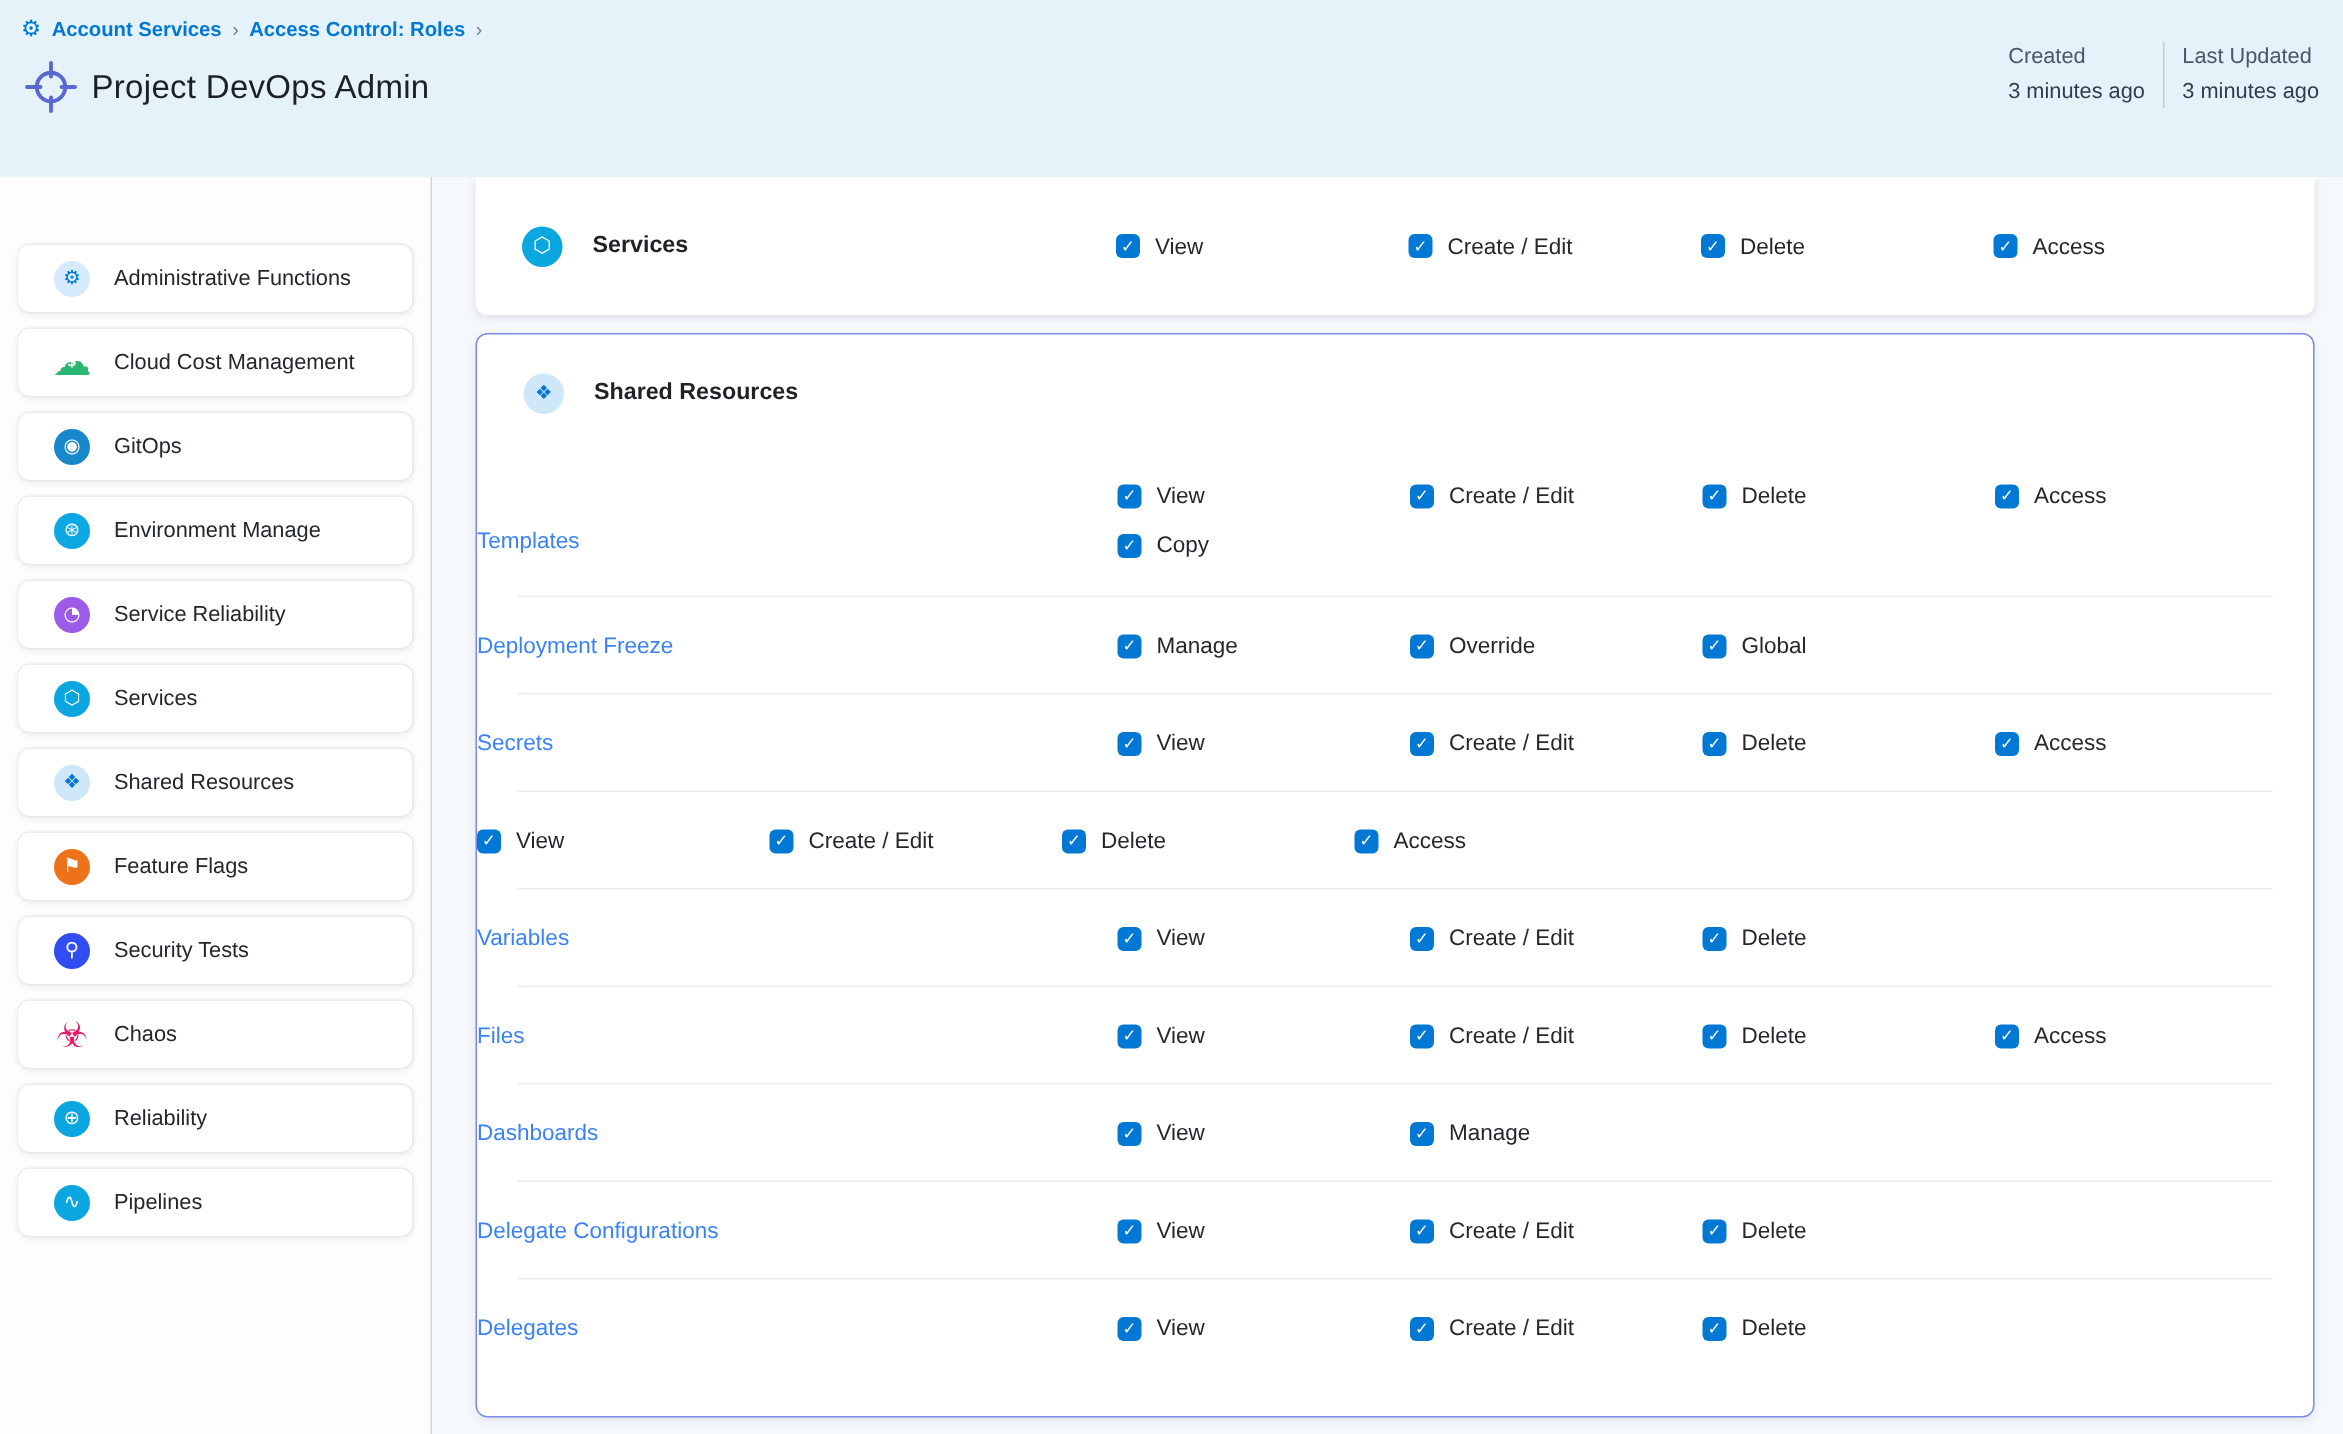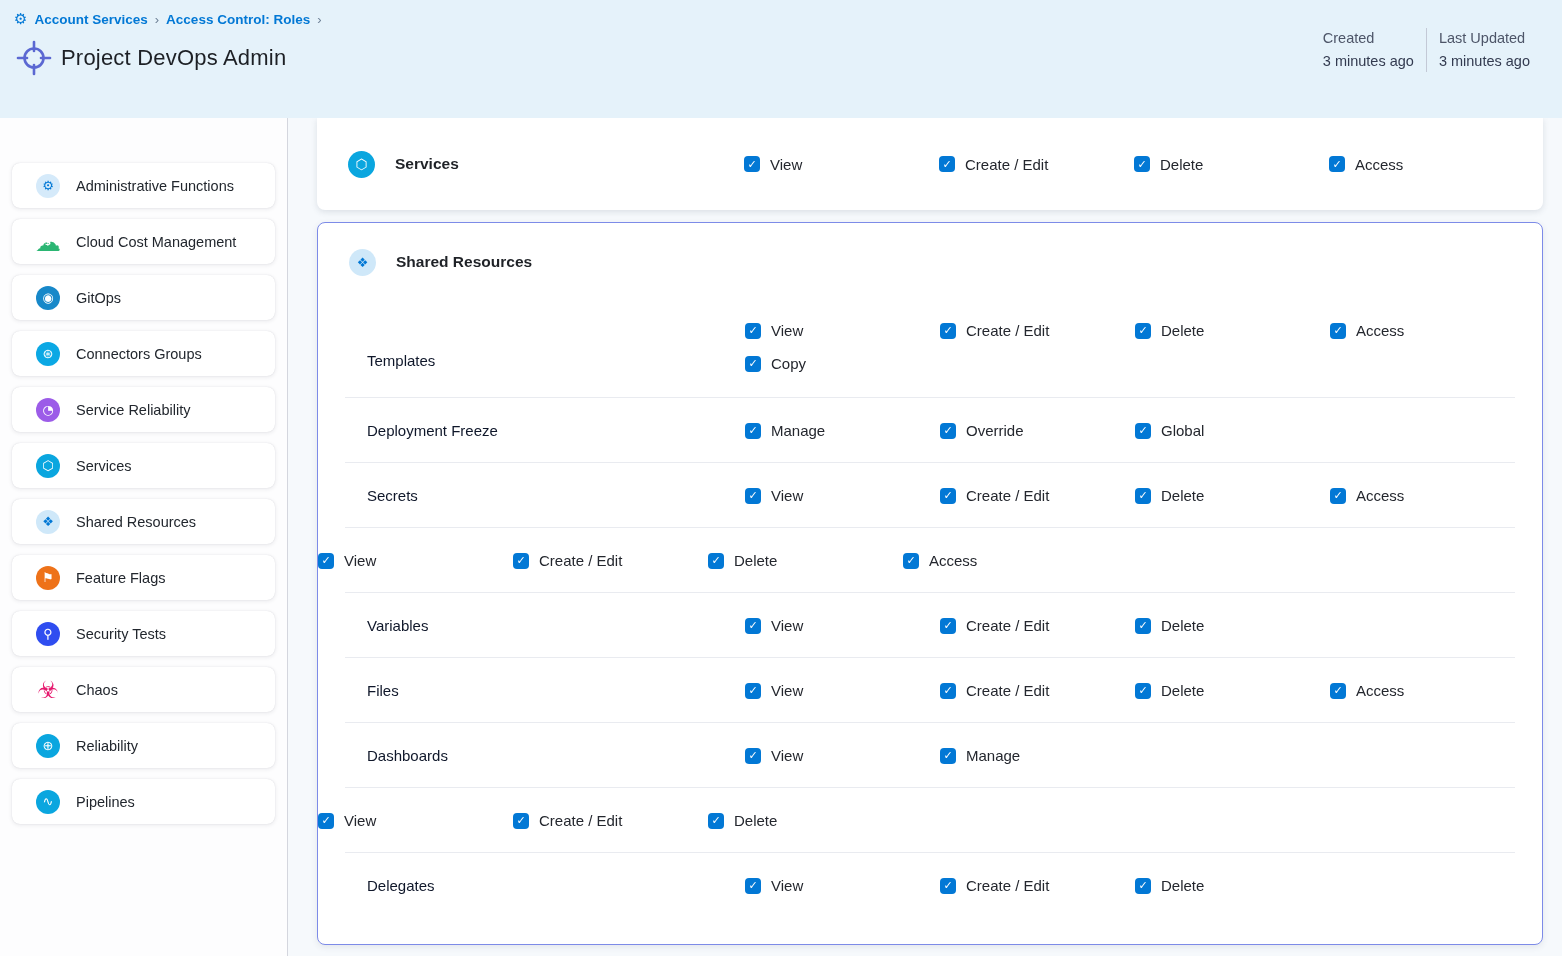--- a/index.html
+++ b/index.html
@@ -8,21 +8,21 @@
 
   
   .header { width:100%; height:118px; background:#e5f2fa; position:relative; padding:12px 16px 0 14px; }
   .breadcrumb { display:flex; align-items:center; gap:7px; font-size:13.5px; font-weight:bold; }
   .crumb-gear { color:#0278d5; font-size:15px; font-family:"DejaVu Sans",sans-serif; line-height:1; }
   .crumb-link { color:#0278d5; text-decoration:none; cursor:pointer; }
   .crumb-sep { color:#6e8096; font-weight:normal; font-size:13px; }
   .title-row { display:flex; align-items:center; margin-top:12px; }
   .target-icon { width:38px; height:38px; margin-left:1px; }
   .page-title { font-size:22px; font-weight:normal; color:#1d2025; margin-left:8px; letter-spacing:.2px; }
-  .meta { position:absolute; top:28px; right:32px; display:flex; align-items:stretch; }
+  .meta { position:absolute; top:28px; right:16px; display:flex; align-items:stretch; }
   .meta-col { display:flex; flex-direction:column; gap:2px; font-size:14.5px; line-height:21px; }
   .meta-col .m-label { color:#4d5568; }
   .meta-col .m-value { color:#333b50; }
   .meta-divider { width:1px; background:#c3c9d6; margin:0 12px; }
 
   
   .body { display:flex; height:838px; }
   .sidebar { width:288px; background:#fdfdfe; border-right:1px solid #d4d6de; padding:45px 12px 0 12px; flex:none; }
   .side-item { display:flex; align-items:center; height:45px; background:#ffffff; border-radius:8px;
                margin-bottom:11px; padding-left:24px; cursor:pointer;
@@ -55,21 +55,21 @@
   .cb { width:16px; height:16px; border-radius:4px; background:#0278d5; color:#fff; flex:none;
         display:flex; align-items:center; justify-content:center; font-size:11px; font-weight:bold;
         font-family:"DejaVu Sans",sans-serif; }
   .perm-label { font-size:15px; color:#24272e; }
 
   .rows { padding-bottom:28px; }
   .res-row { display:flex; align-items:center; min-height:65px; position:relative; }
   .res-row.tall { min-height:97px; align-items:flex-start; padding-top:21px; }
   .res-row.tall .row-label { align-self:center; padding-top:0; }
   .res-row:not(:last-child)::after { content:""; position:absolute; left:27px; right:27px; bottom:0; height:1px; background:#e9ebf0; }
-  .row-label { width:427px; flex:none; padding-left:49px; font-size:15px; color:#0f172a; }
+  .row-label { width:427px; flex:none; font-size:15px; color:#3b82f6; }
 </style>
 </head>
 <body>
 
 <div class="header">
   <div class="breadcrumb">
     <span class="crumb-gear">⚙</span>
     <a class="crumb-link">Account Services</a>
     <span class="crumb-sep">›</span>
     <a class="crumb-link">Access Control: Roles</a>
@@ -121,21 +121,21 @@
     <span class="side-icon" style="background: rgb(23, 136, 201); color: rgb(255, 255, 255);">
           <span class="g">◉</span>
         </span>
     <span class="side-label">GitOps</span>
   </div>
 
   <div class="side-item">
     <span class="side-icon" style="background: rgb(11, 168, 228); color: rgb(255, 255, 255);">
           <span class="g">⊛</span>
         </span>
-    <span class="side-label">Connectors Groups</span>
+    <span class="side-label">Environment Manage</span>
   </div>
 
   <div class="side-item">
     <span class="side-icon" style="background: rgb(156, 92, 232); color: rgb(255, 255, 255);">
           <span class="g">◔</span>
         </span>
     <span class="side-label">Service Reliability</span>
   </div>
 
   <div class="side-item">
@@ -399,20 +399,21 @@
             <div class="perm-col">
   <span class="perm">
     <span class="cb">✓</span>
     <span class="perm-label">Manage</span>
   </span>
 </div>
             <div class="perm-col"></div>
             <div class="perm-col"></div>
           </div>
           <div class="res-row">
+            <div class="row-label">Delegate Configurations</div>
             <div class="perm-col">
   <span class="perm">
     <span class="cb">✓</span>
     <span class="perm-label">View</span>
   </span>
 </div>
             <div class="perm-col">
   <span class="perm">
     <span class="cb">✓</span>
     <span class="perm-label">Create / Edit</span>

